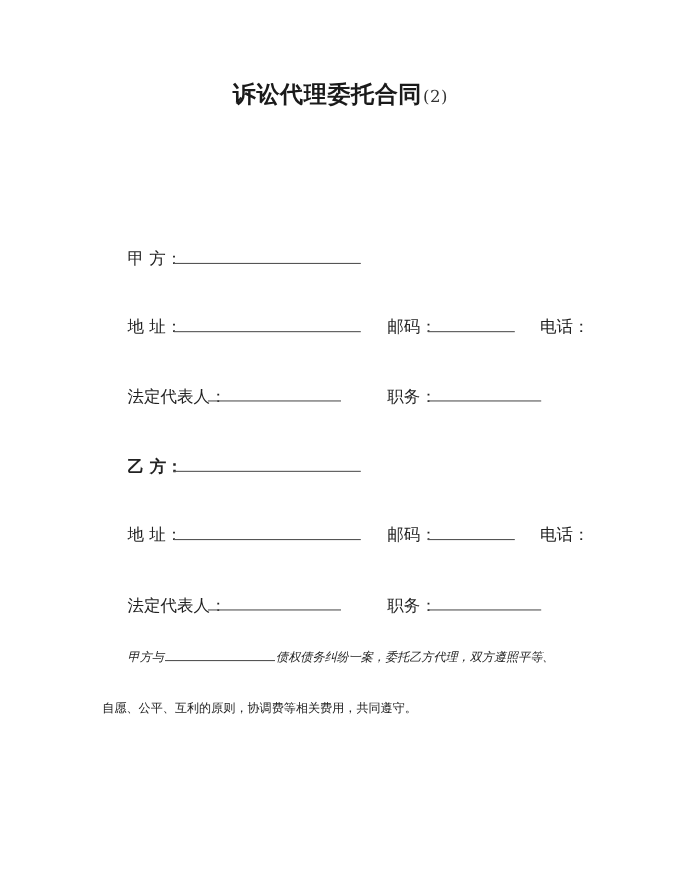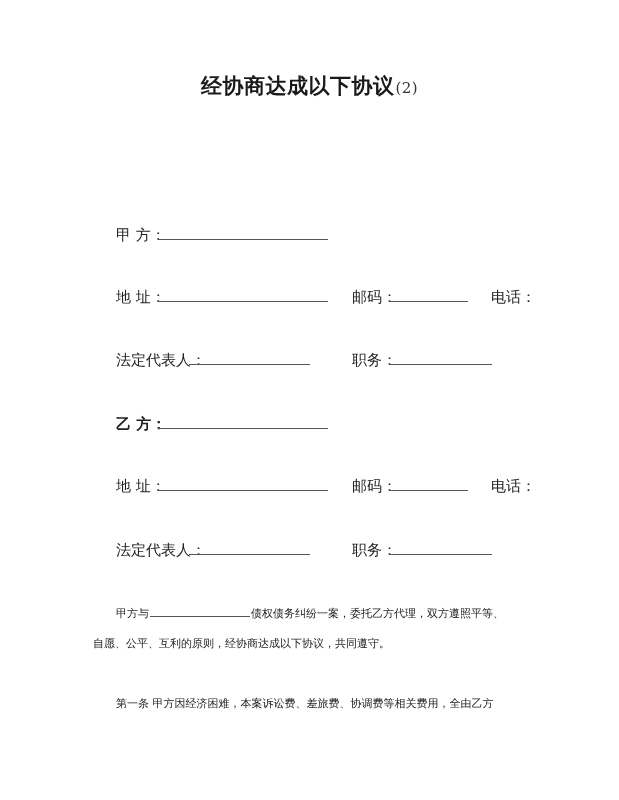--- a/index.html
+++ b/index.html
@@ -72,21 +72,21 @@
       vertical-align: baseline;
       margin: 0 1px;
     }
   </style>
 </head>
 <body>
 
 <div class="page">
 
   <div class="title">
-    <span>经协商达成以下协议</span><span class="suffix">(2)</span>
+    <span>诉讼代理委托合同</span><span class="suffix">(2)</span>
   </div>
 
   <div class="row" style="top:226px;">
     <span class="lbl" style="left:116px;">甲 方：</span>
     <span class="uline" style="left:158px; width:170px;"></span>
   </div>
 
   <div class="row" style="top:288px;">
     <span class="lbl" style="left:116px;">地 址：</span>
     <span class="uline" style="left:158px; width:170px;"></span>
@@ -115,21 +115,20 @@
     <span class="lbl" style="left:491px;">电话：</span>
   </div>
 
   <div class="row" style="top:541px;">
     <span class="lbl" style="left:116px;">法定代表人：</span>
     <span class="uline" style="left:189px; width:121px;"></span>
     <span class="lbl" style="left:352px;">职务：</span>
     <span class="uline" style="left:389px; width:103px;"></span>
   </div>
 
-  <div class="para" style="top:604px; left:116px;">
+  <div class="para" style="top:588px; left:116px;font-style:italic;">
     <span>甲方与</span><span class="inline-uline"></span><span>债权债务纠纷一案，委托乙方代理，双方遵照平等、</span>
   </div>
 
-  <div class="para" style="top:636px; left:93px;">自愿、公平、互利的原则，经协商达成以下协议，共同遵守。</div>
+  <div class="para" style="top:636px; left:93px;">自愿、公平、互利的原则，协调费等相关费用，共同遵守。</div>
 
-  <div class="para" style="top:696px; left:116px;">第一条  甲方因经济困难，本案诉讼费、差旅费、协调费等相关费用，全由乙方</div>
 
 </div>
 
 </body></html>

